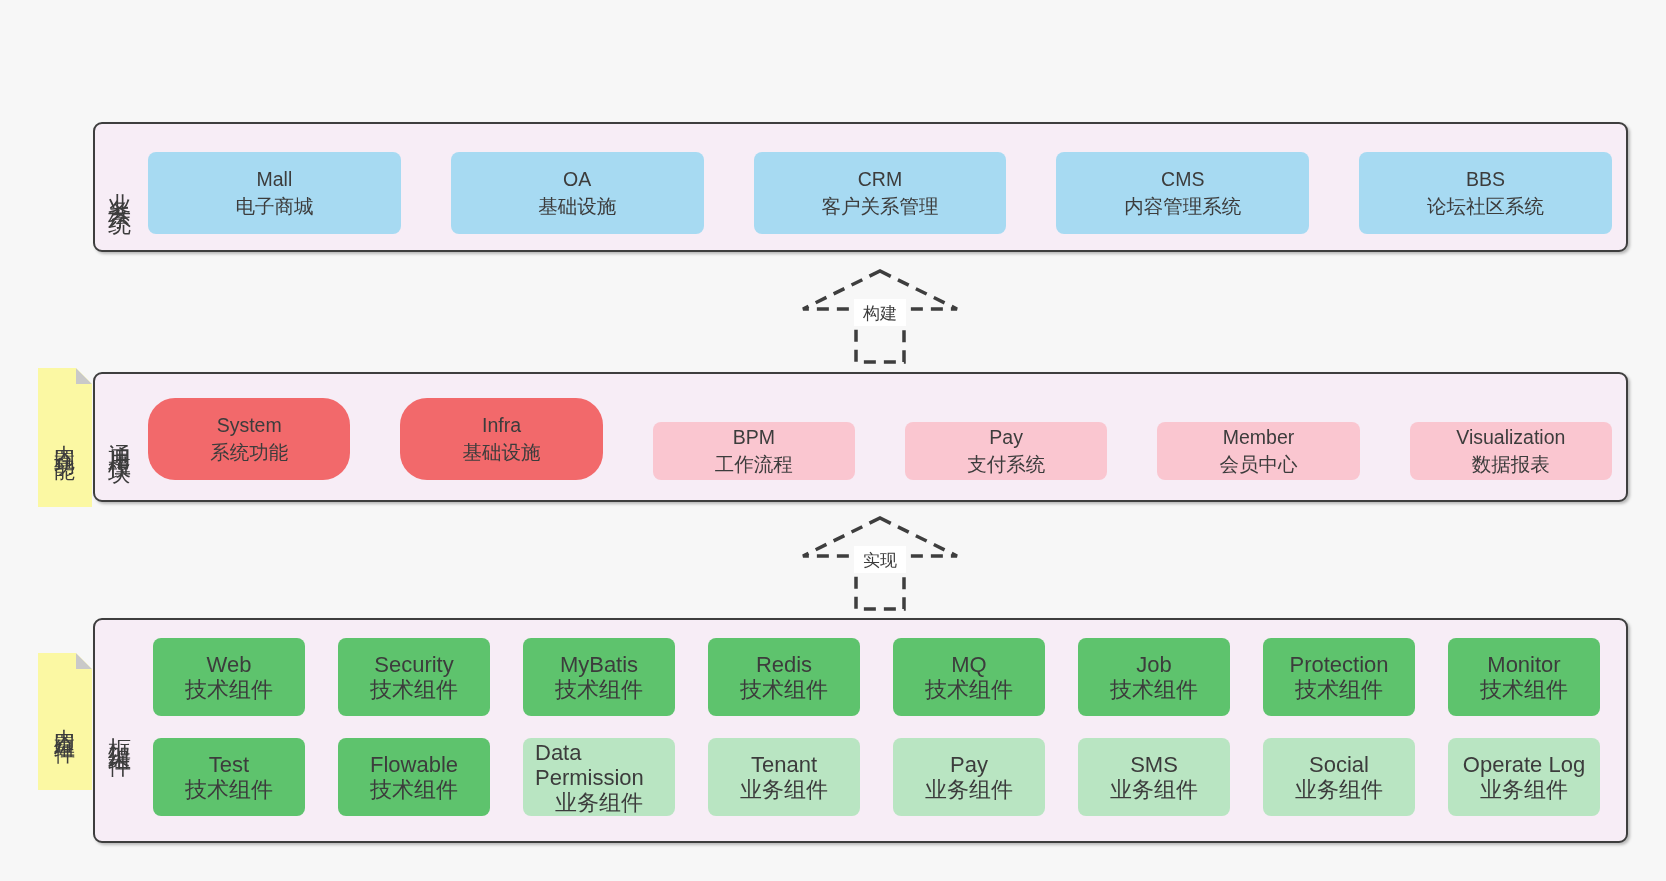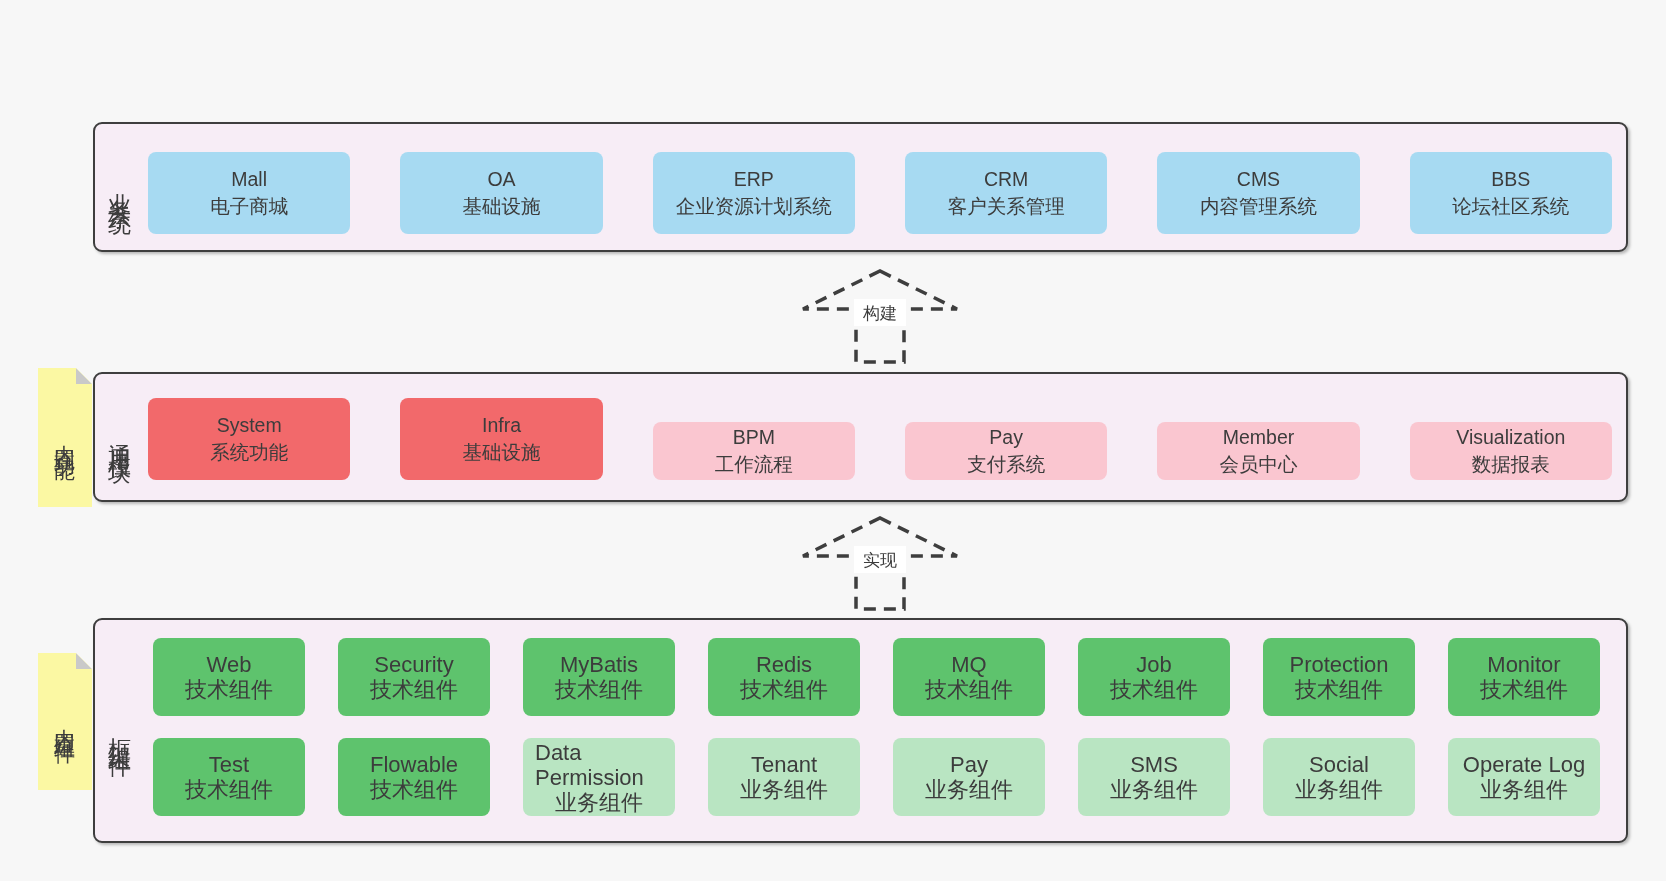--- a/index.html
+++ b/index.html
@@ -31,21 +31,21 @@
   .row8{left:58px;width:1447px;height:78px;gap:33px;}
   .row8.r1{top:18px;}
   .row8.r2{top:118px;}
   .box{
     flex:1;border-radius:8px;box-sizing:border-box;
     display:flex;flex-direction:column;align-items:center;justify-content:center;
     text-align:left;font-size:19.5px;line-height:27px;padding:2px 8px;
   }
   .row8 .box{font-size:22px;line-height:25px;padding:2px 12px;}
   .blue{background:var(--blue-box,#a7daf2);}
-  .red{background:var(--red-box,#f2696b);}
+  .red{background:var(--red-box,#f2696b);border-radius:27px;}
   .pink{background:var(--pink-box,#fac6d0);margin-top:24px;}
   .gdark{background:var(--green-dark-box,#5ec36d);}
   .glight{background:var(--green-light-box,#b9e5c2);}
   .sticky{
     position:absolute;left:38px;width:54px;
     background:var(--sticky-bg,#fbf8a3);
     clip-path:polygon(0 0, calc(100% - 16px) 0, 100% 16px, 100% 100%, 0 100%);
     display:flex;align-items:center;justify-content:center;
   }
   #sticky-modules{top:368px;height:139px;}
@@ -77,24 +77,20 @@
   <div class="row row6">
     <div class="box blue">
       <div>Mall</div>
       <div>电子商城</div>
     </div>
     <div class="box blue">
       <div>OA</div>
       <div>基础设施</div>
     </div>
     <div class="box blue">
-      <div>ERP</div>
-      <div>企业资源计划系统</div>
-    </div>
-    <div class="box blue">
       <div>CRM</div>
       <div>客户关系管理</div>
     </div>
     <div class="box blue">
       <div>CMS</div>
       <div>内容管理系统</div>
     </div>
     <div class="box blue">
       <div>BBS</div>
       <div>论坛社区系统</div>

